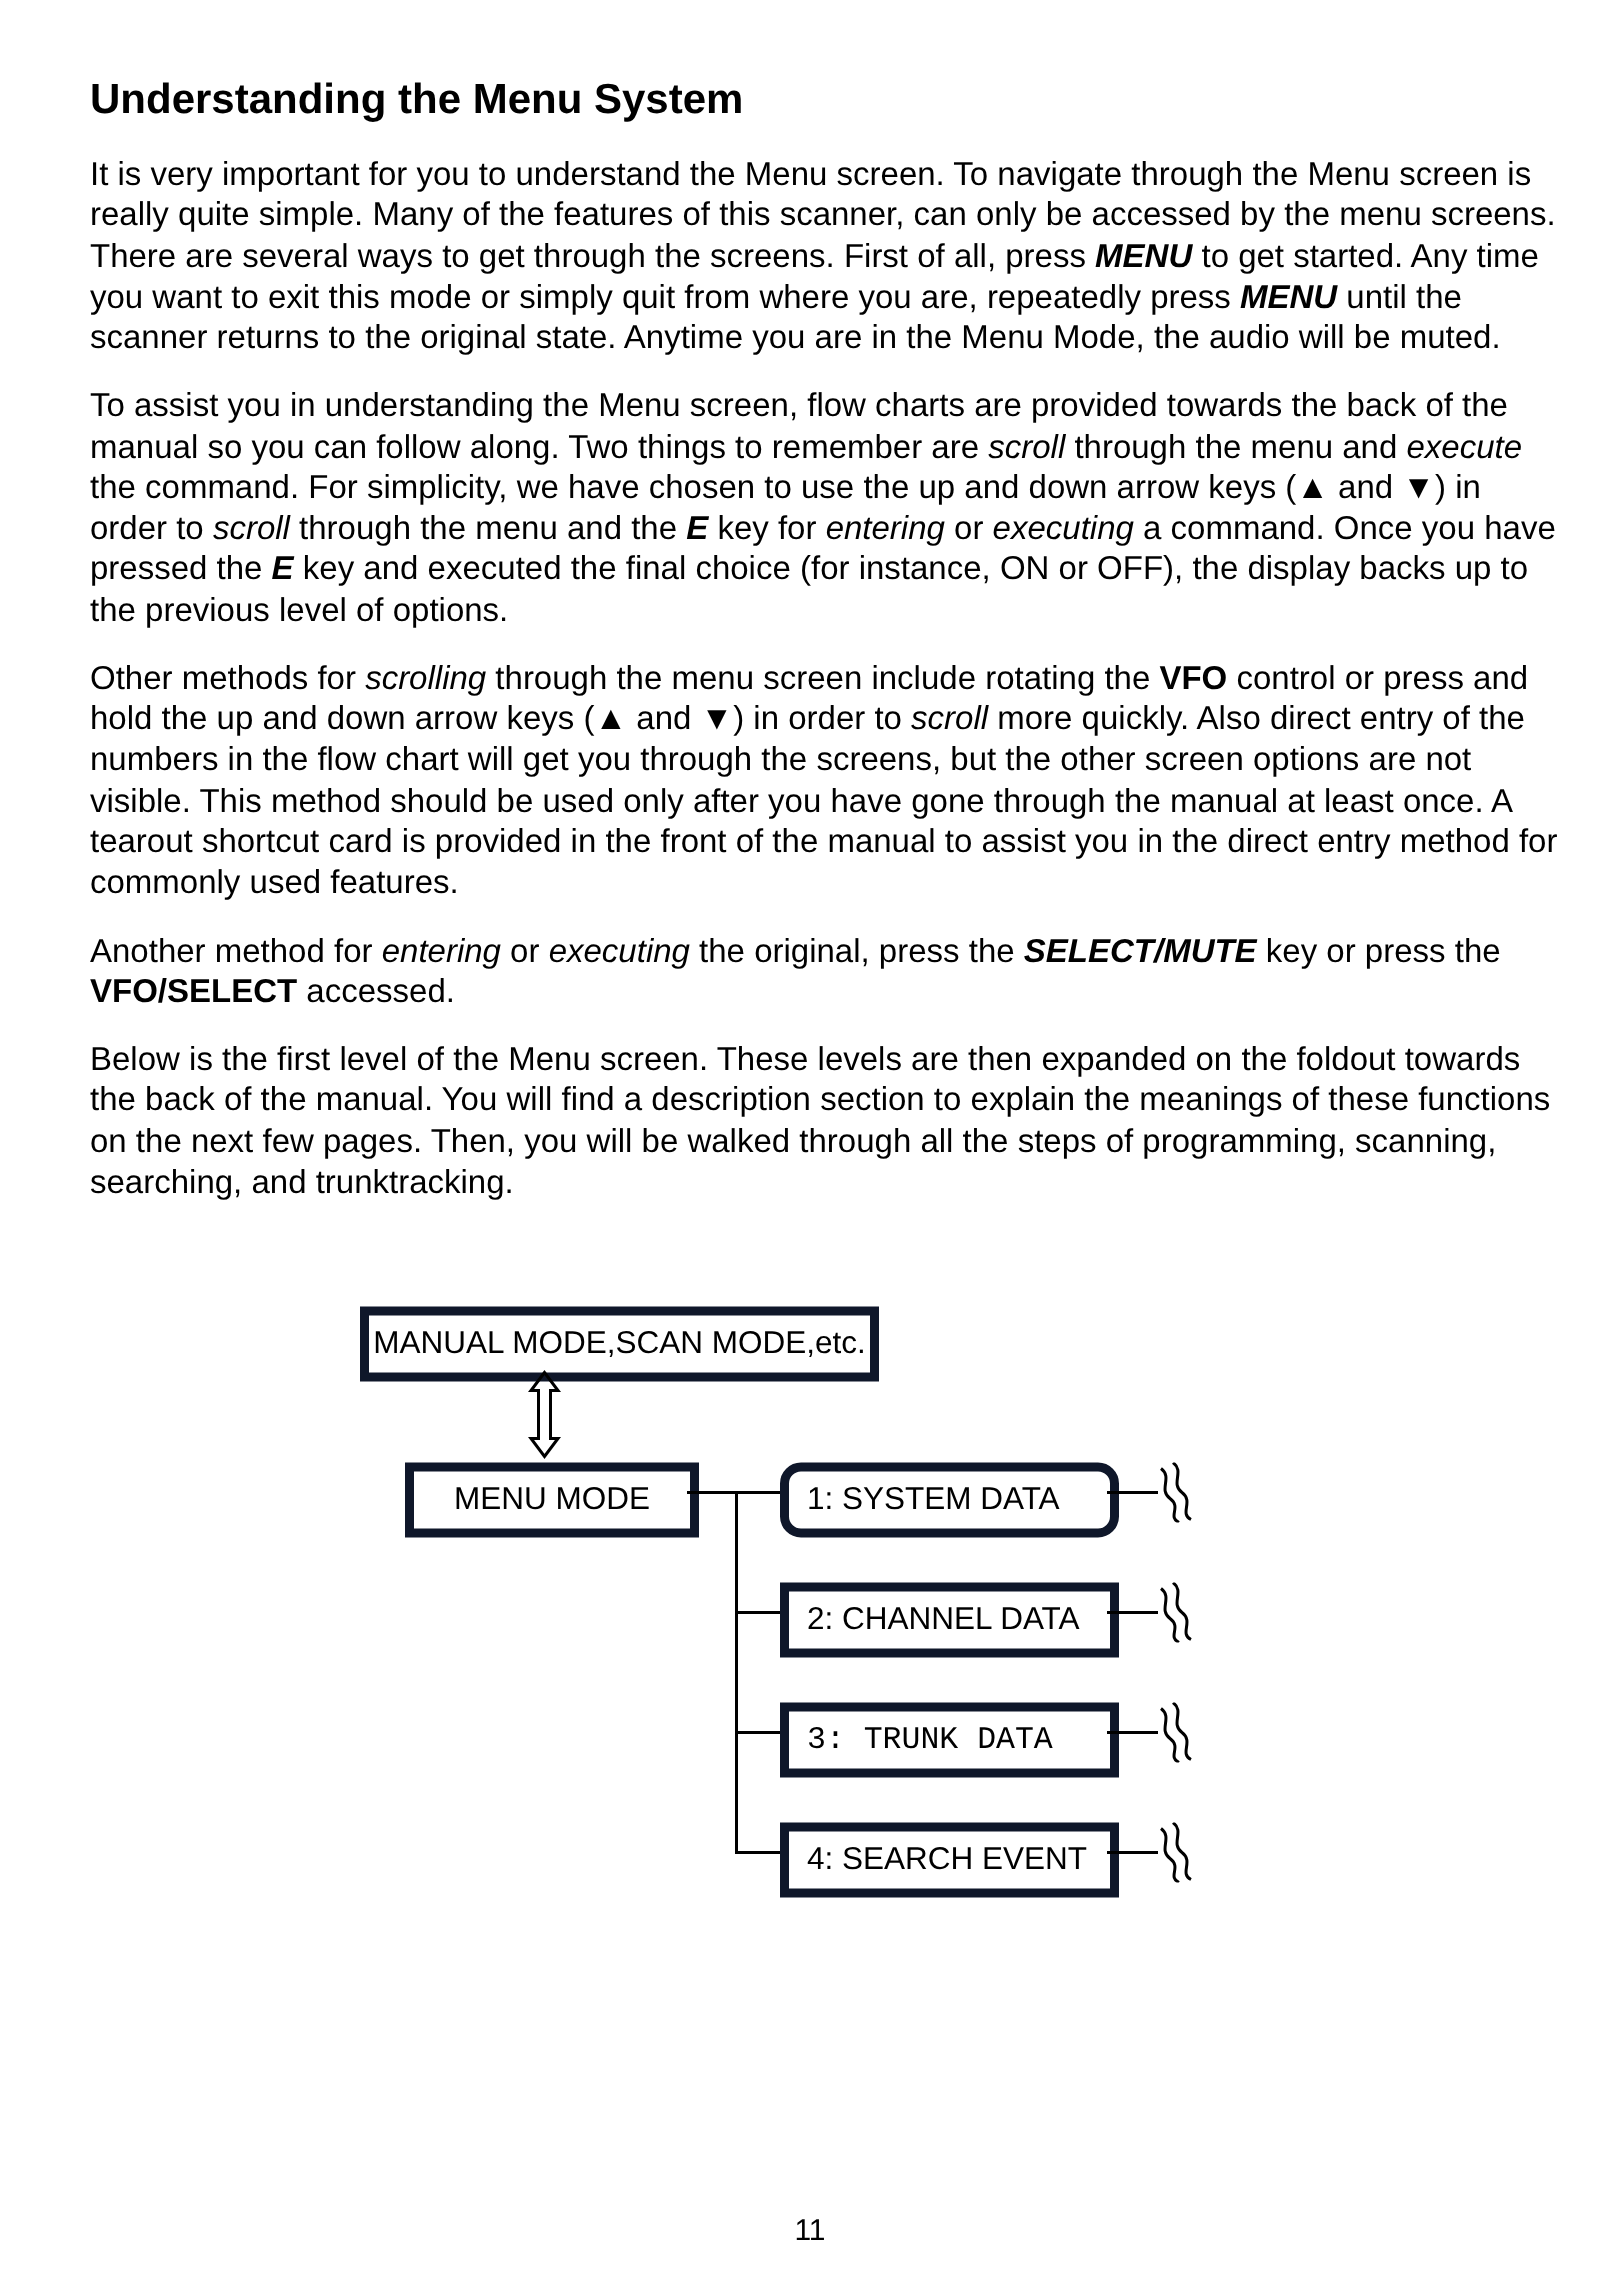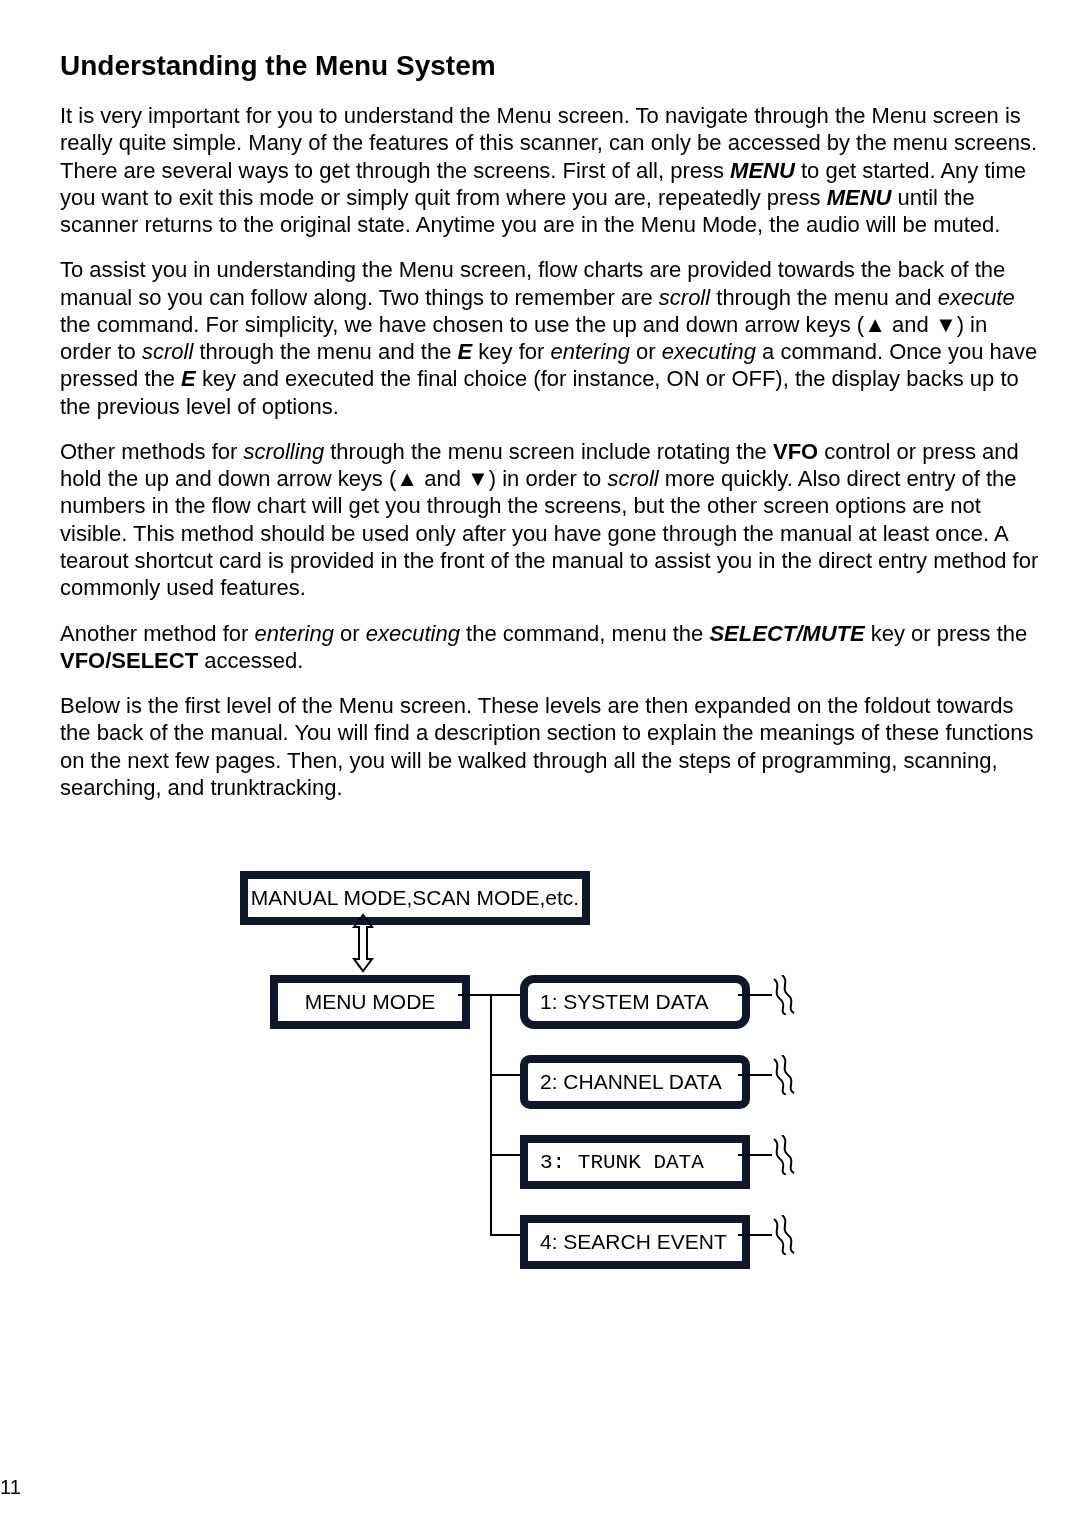--- a/index.html
+++ b/index.html
@@ -34,33 +34,33 @@
   
   .diagram {
     position: relative;
     width: 720px;
     height: 430px;
     margin: 70px 0 0 120px;
     font-size: 21px;
   }
   .box {
     position: absolute;
-    border: 8px solid #0f172a;
+    border: 6px solid #0f172a;
     background: #fff;
     padding: 6px 12px;
     white-space: nowrap;
     display: flex;
     align-items: center;
     justify-content: center;
   }
   .top-box { left: 60px; top: 0; width: 310px; height: 26px; }
   .menu-box { left: 90px; top: 104px; width: 160px; height: 26px; }
   .opt-box { width: 190px; height: 26px; left: 340px; justify-content: flex-start; }
   .opt1 { top: 104px; border-radius: 14px; }
-  .opt2 { top: 184px; border-radius: 10px; }
+  .opt2 { top: 184px; }
   .opt3 { top: 264px; font-family: Liberation Mono, monospace; }
   .opt4 { top: 344px; }
 
   .line { position: absolute; background: #000; }
   
   .trunk { left: 310px; top: 124px; width: 2px; height: 240px; }
   
   .h-menu { left: 278px; top: 123px; width: 34px; height: 2px; }
   
   .h1 { left: 310px; top: 123px; width: 30px; height: 2px; }
@@ -94,20 +94,21 @@
   .sq2 { top: 184px; }
   .sq3 { top: 264px; }
   .sq4 { top: 344px; }
   .squig svg { width: 28px; height: 40px; }
 
   .page-number {
     position: absolute;
     bottom: 30px;
     left: 0;
     right: 0;
+    text-align: center;
     font-size: 20px;
   }
 </style>
 </head>
 <body>
 
 <div class="page">
 
   <h2 class="title">Understanding the Menu System</h2>
 
@@ -117,21 +118,21 @@
 
   <p class="para">
     <span>To assist you in understanding the Menu screen, flow charts are provided towards the back of the manual so you can follow along. Two things to remember are </span><span class="italic">scroll</span><span> through the menu and </span><span class="italic">execute</span><span> the command. For simplicity, we have chosen to use the up and down arrow keys (▲ and ▼) in order to </span><span class="italic">scroll</span><span> through the menu and the </span><span class="bitalic">E</span><span> key for </span><span class="italic">entering</span><span> or </span><span class="italic">executing</span><span> a command. Once you have pressed the </span><span class="bitalic">E</span><span> key and executed the final choice (for instance, ON or OFF), the display backs up to the previous level of options.</span>
   </p>
 
   <p class="para">
     <span>Other methods for </span><span class="italic">scrolling</span><span> through the menu screen include rotating the </span><span class="bold">VFO</span><span> control or press and hold the up and down arrow keys (▲ and ▼) in order to </span><span class="italic">scroll</span><span> more quickly. Also direct entry of the numbers in the flow chart will get you through the screens, but the other screen options are not visible. This method should be used only after you have gone through the manual at least once. A tearout shortcut card is provided in the front of the manual to assist you in the direct entry method for commonly used features.</span>
   </p>
 
   <p class="para">
-    <span>Another method for </span><span class="italic">entering</span><span> or </span><span class="italic">executing</span><span> the command, menu the </span><span class="bitalic">SELECT/MUTE</span><span> key or press the </span><span class="bold">VFO/SELECT</span><span> accessed.</span>
+    <span>Another method for </span><span class="italic">entering</span><span> or </span><span class="italic">executing</span><span> the original, press the </span><span class="bitalic">SELECT/MUTE</span><span> key or press the </span><span class="bold">VFO/SELECT</span><span> accessed.</span>
   </p>
 
   <p class="para">Below is the first level of the Menu screen. These levels are then expanded on the foldout towards the back of the manual. You will find a description section to explain the meanings of these functions on the next few pages. Then, you will be walked through all the steps of programming, scanning, searching, and trunktracking.</p>
 
   <div class="diagram">
 
     <div class="box top-box">MANUAL MODE,SCAN MODE,etc.</div>
 
     <div class="arrow-wrap">
       <svg viewBox="0 0 26 60">

